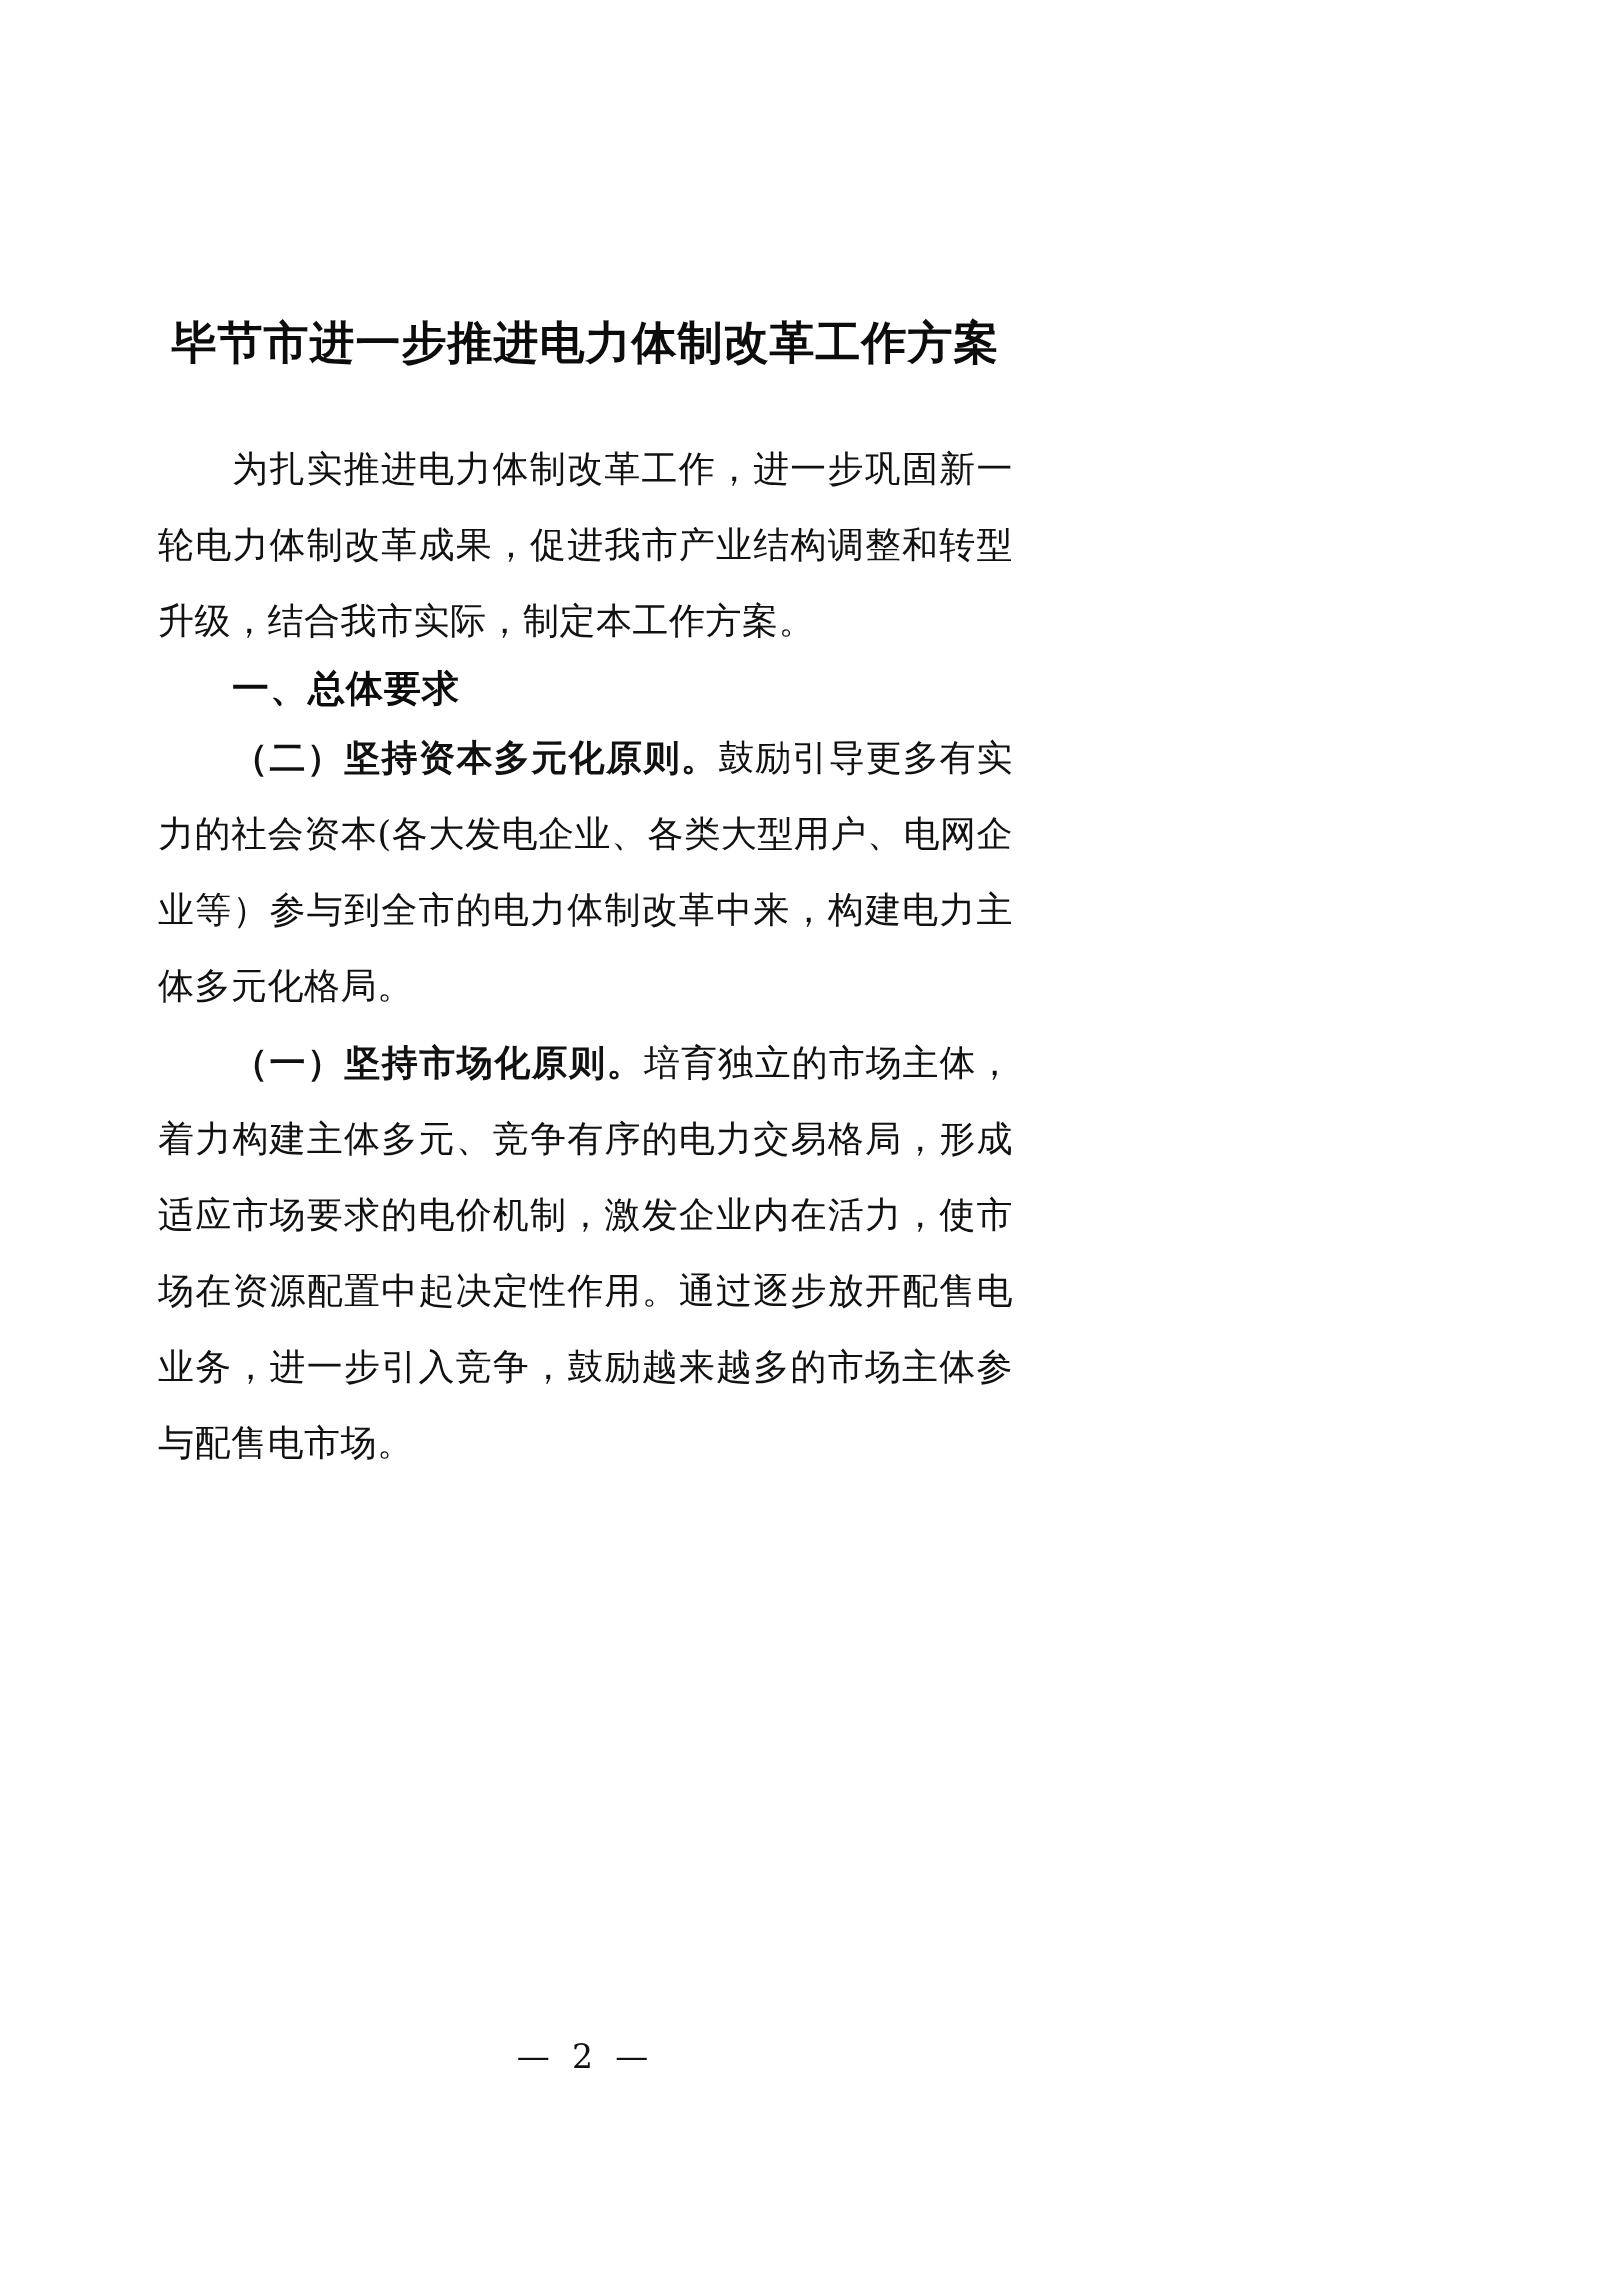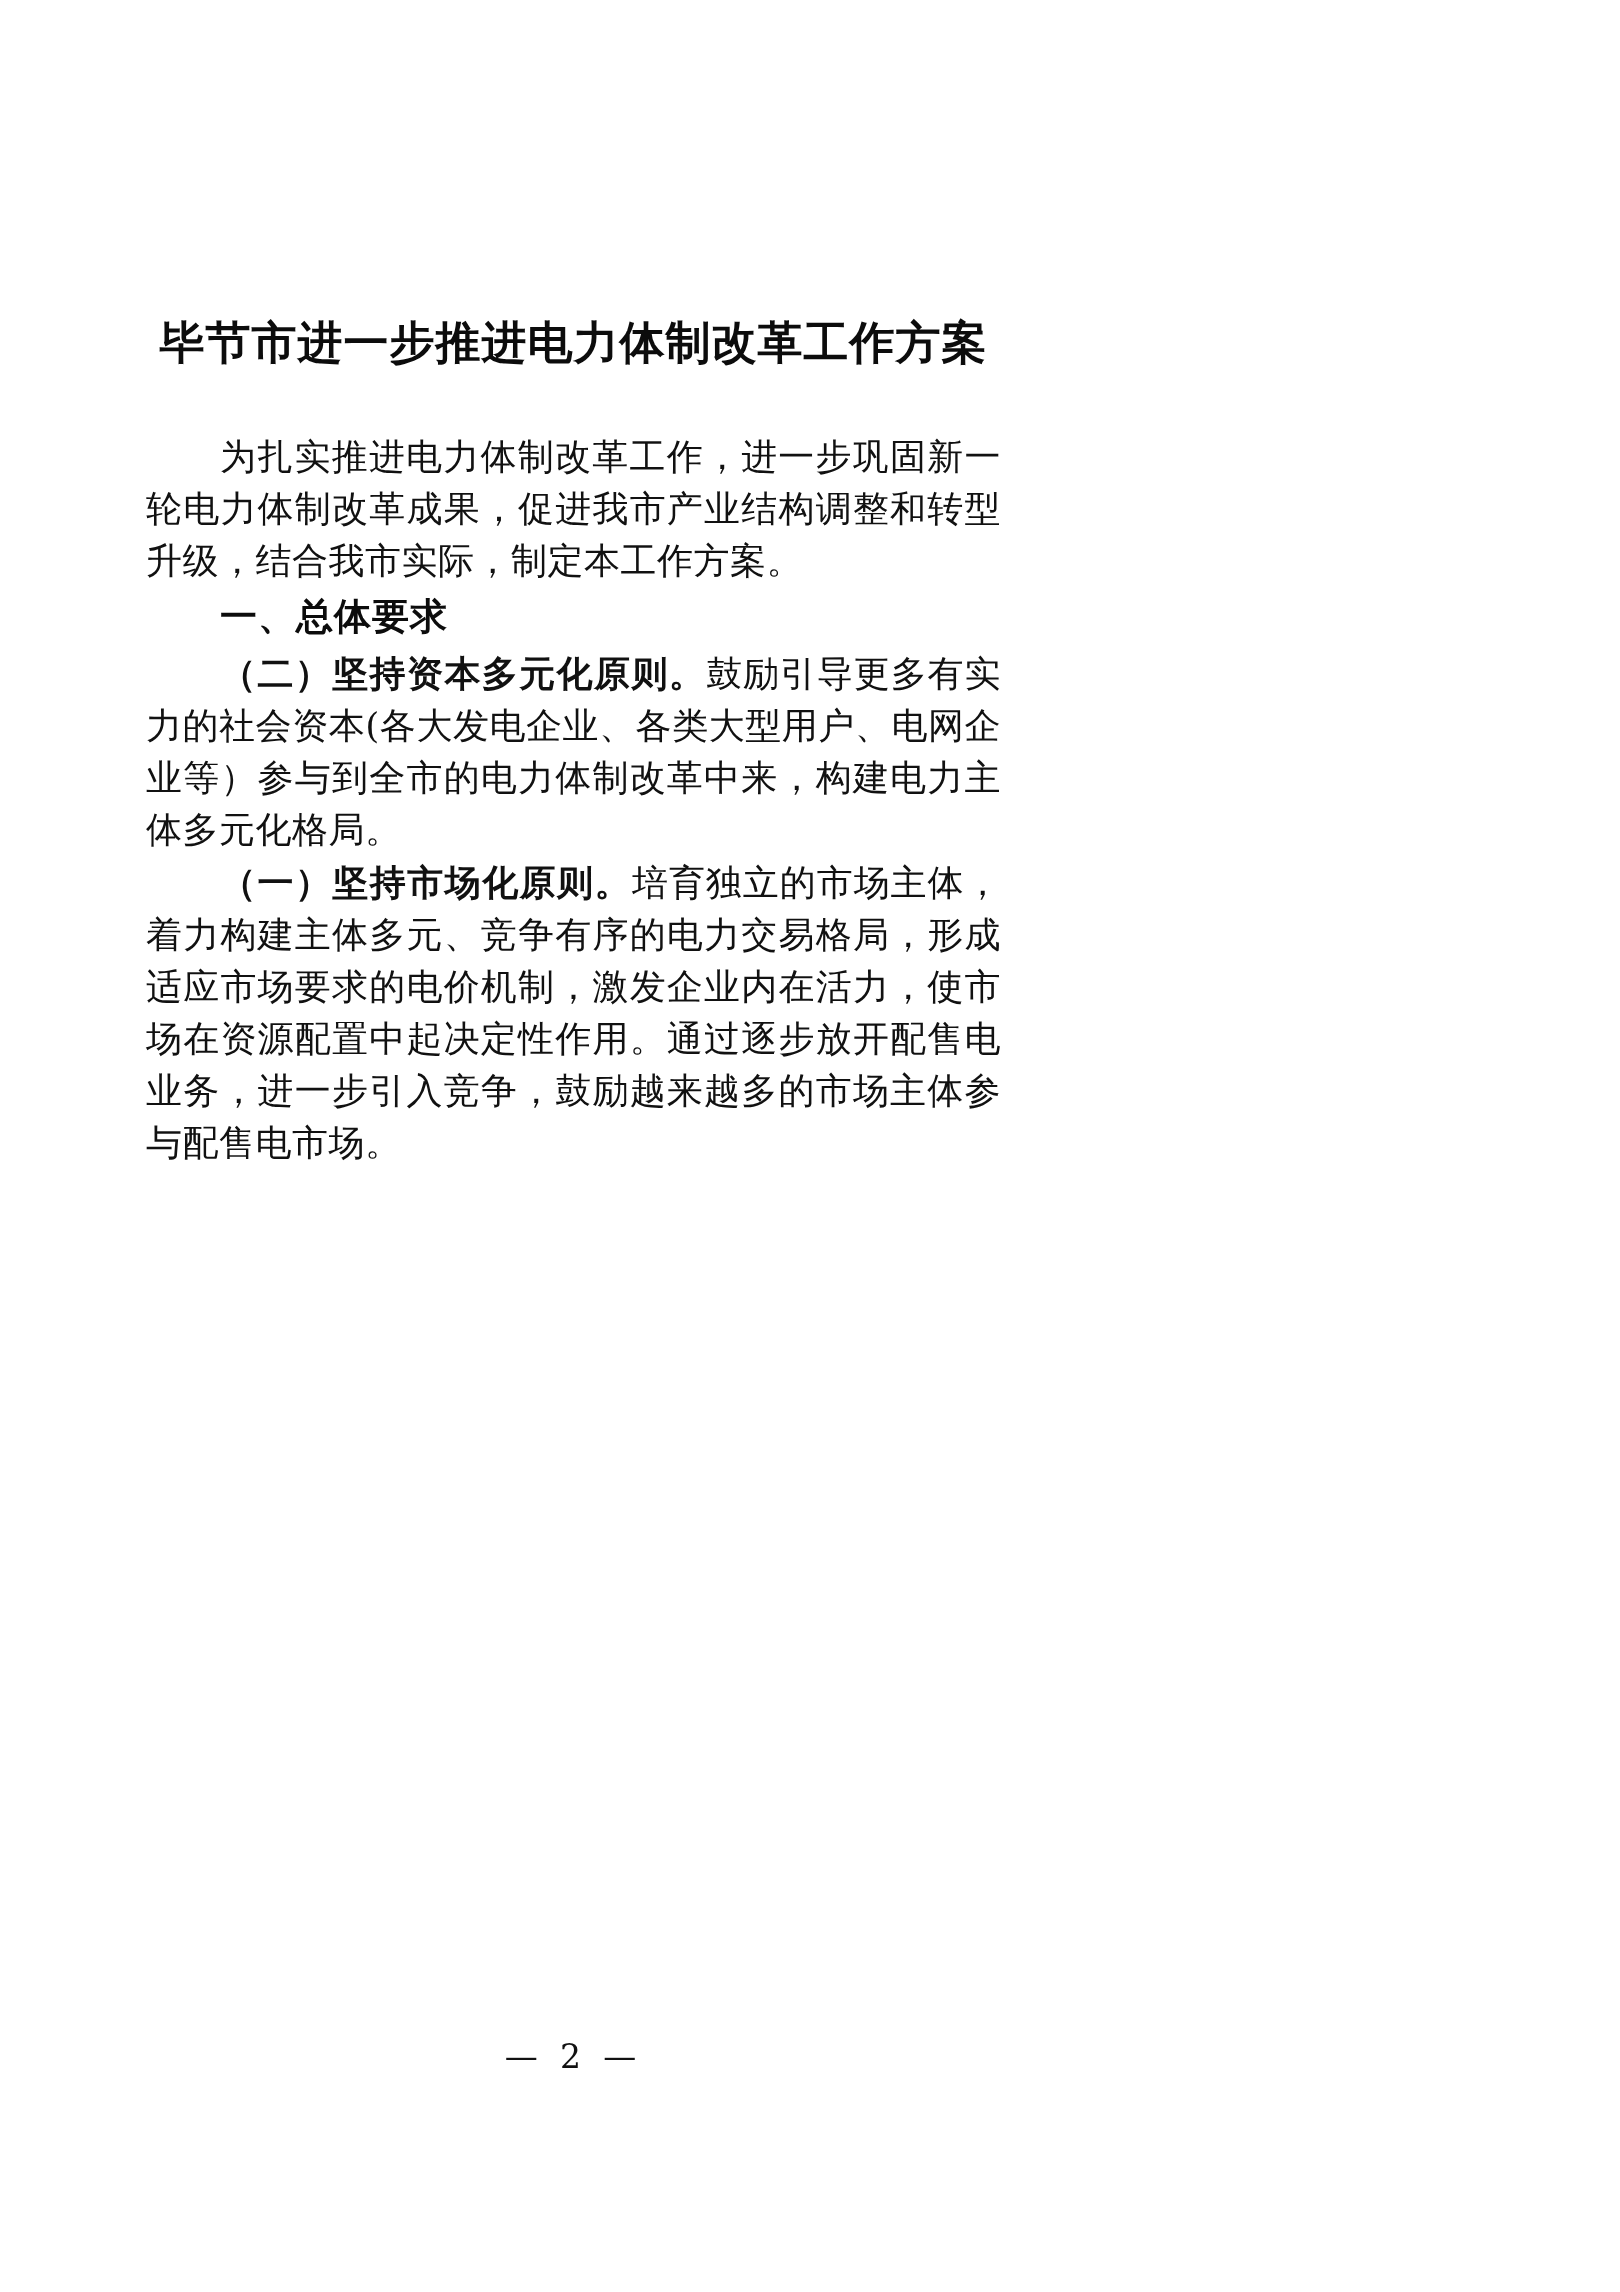--- a/index.html
+++ b/index.html
@@ -12,21 +12,21 @@
     height: 2293px;
     position: relative;
     overflow: hidden;
     font-family: "DejaVu Serif", serif;
     color: #111111;
   }
 
   
   .page {
     position: absolute;
-    left: 4px;
+    left: 16px;
     top: 0;
     width: 1098px;
     height: 1713px;
     background: #ffffff;
     box-sizing: border-box;
   }
 
   .doc-title {
     position: absolute;
     left: 142px;
@@ -47,21 +47,21 @@
     left: 142px;
     top: 431px;
     width: 855px;
   }
 
   
   p.para {
     margin: 0 0 0 0;
     font-family: "DejaVu Serif", "Liberation Serif", serif;
     font-size: 36px;
-    line-height: 52px;
+    line-height: 76px;
     text-align: justify;
     text-justify: inter-ideograph;
     text-indent: 74px;
     letter-spacing: 0.5px;
     color: #111111;
     font-weight: 400;
   }
 
   h2.section {
     margin: 0;

